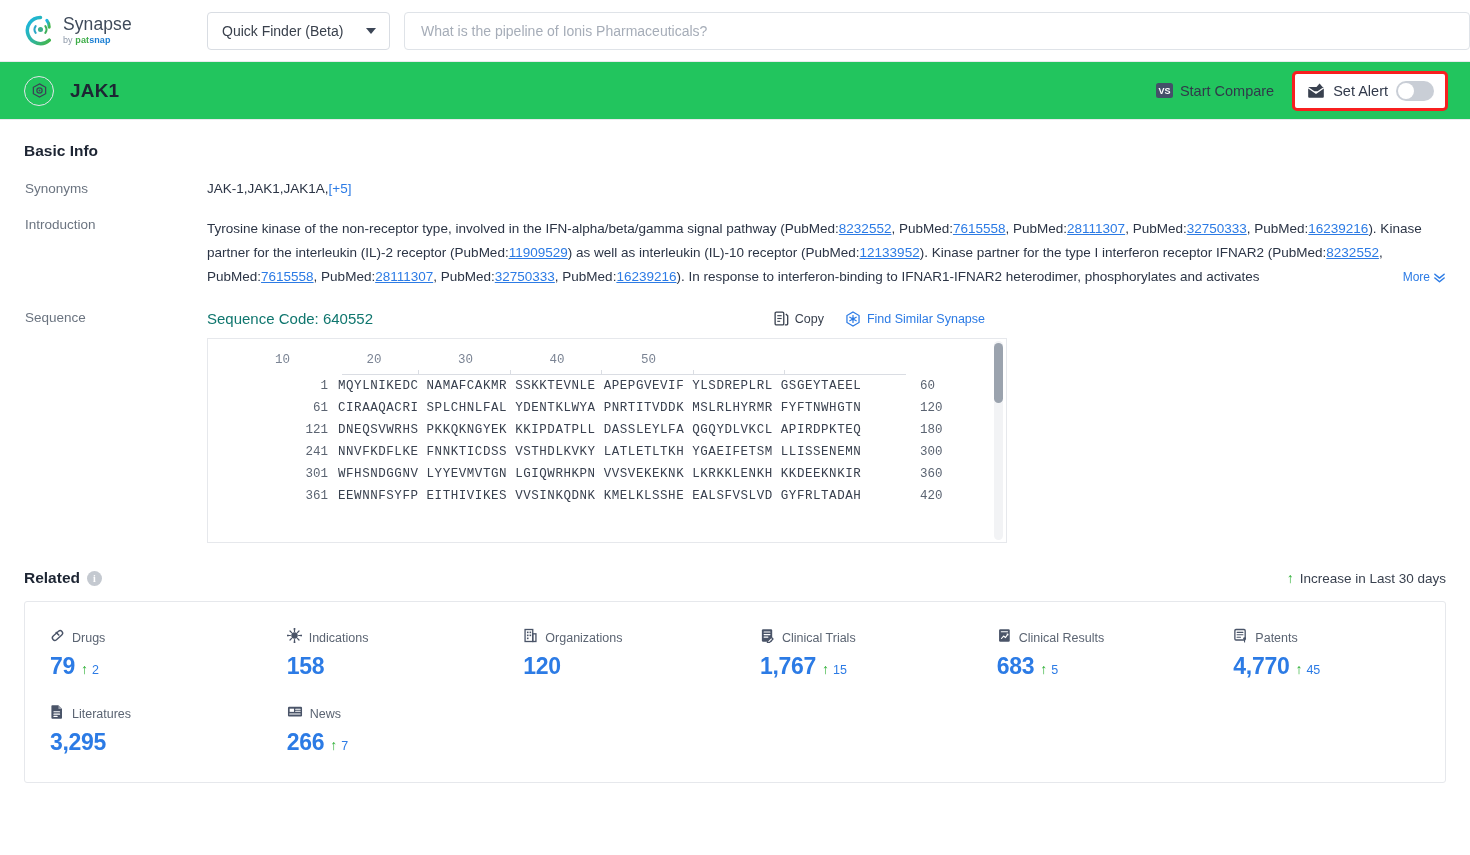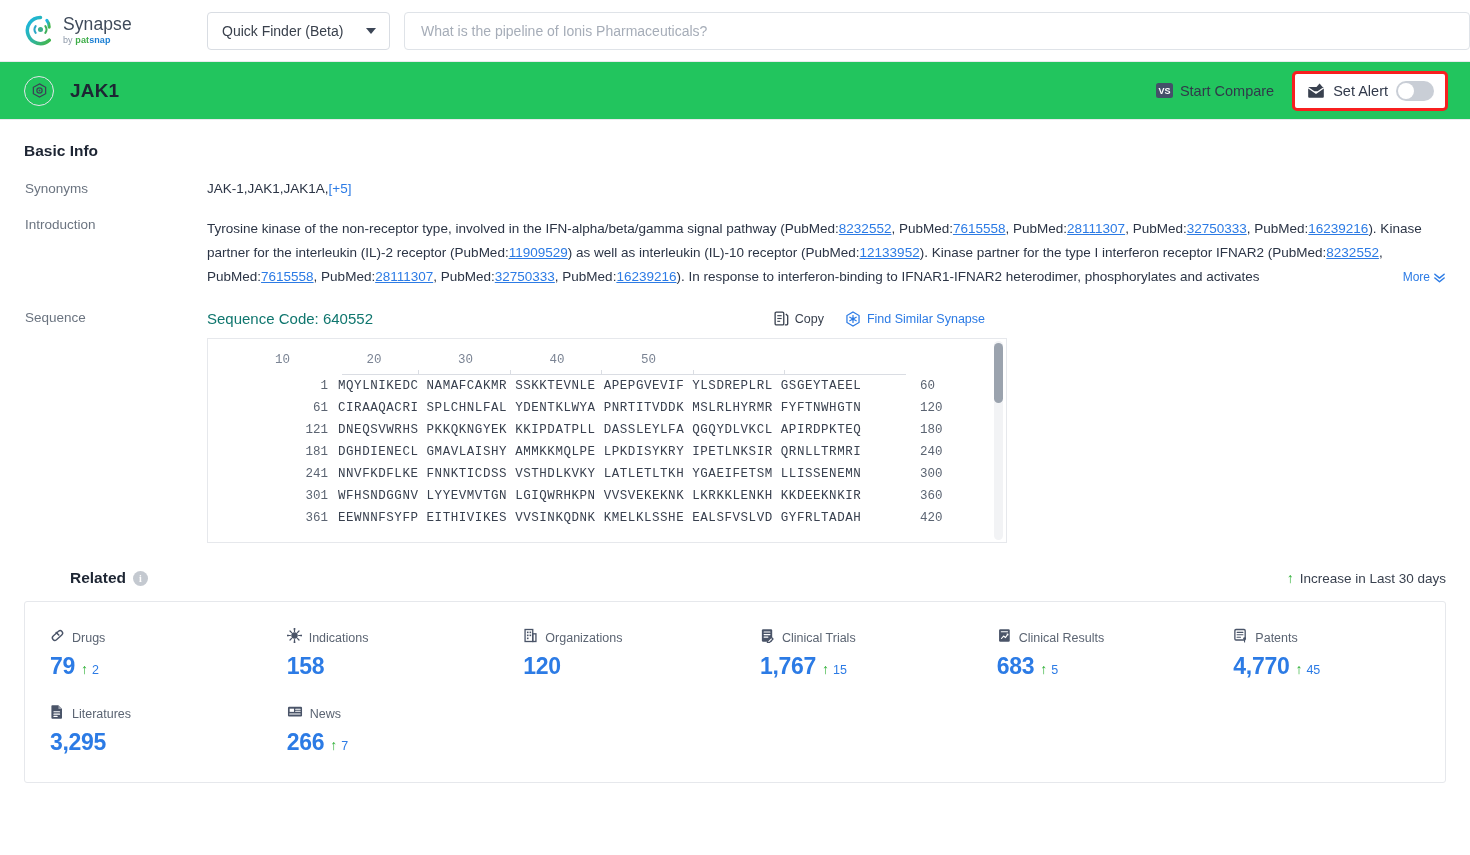--- a/index.html
+++ b/index.html
@@ -176,21 +176,21 @@
   #seq-scroll-track {
     position: absolute; top: 2px; right: 3px; bottom: 2px; width: 9px;
     background: #f2f3f5; border-radius: 5px;
   }
   #seq-scroll-thumb {
     position: absolute; top: 2px; left: 0; width: 9px; height: 60px;
     background: #9ba3ae; border-radius: 5px;
   }
 
   
-  #related-head { display: flex; align-items: center; padding-top: 26px; margin-left: 46px; }
+  #related-head { display: flex; align-items: center; padding-top: 26px; }
   #related-title { font-size: 15.5px; font-weight: 700; color: #1d2533; }
   #related-info {
     width: 15px; height: 15px; border-radius: 50%; background: #c4c9d0;
     color: #fff; font-size: 10px; font-weight: 700;
     display: flex; align-items: center; justify-content: center;
     margin-left: 7px; font-family: "Liberation Serif", serif;
   }
   #increase-legend { margin-left: auto; display: flex; align-items: center; gap: 6px; font-size: 13.5px; color: #39414f; }
   .up-arrow { color: #2eb036; font-weight: 700; font-size: 14px; line-height: 1; }
 
@@ -359,25 +359,20 @@
                 <span class="seq-idx-l">61</span>
                 <span class="seq-chunks">CIRAAQACRI SPLCHNLFAL YDENTKLWYA PNRTITVDDK MSLRLHYRMR FYFTNWHGTN</span>
                 <span class="seq-idx-r">120</span>
               </div>
               <div class="seq-row">
                 <span class="seq-idx-l">121</span>
                 <span class="seq-chunks">DNEQSVWRHS PKKQKNGYEK KKIPDATPLL DASSLEYLFA QGQYDLVKCL APIRDPKTEQ</span>
                 <span class="seq-idx-r">180</span>
               </div>
               <div class="seq-row">
-                <span class="seq-idx-l">181</span>
-                <span class="seq-chunks">DGHDIENECL GMAVLAISHY AMMKKMQLPE LPKDISYKRY IPETLNKSIR QRNLLTRMRI</span>
-                <span class="seq-idx-r">240</span>
-              </div>
-              <div class="seq-row">
                 <span class="seq-idx-l">241</span>
                 <span class="seq-chunks">NNVFKDFLKE FNNKTICDSS VSTHDLKVKY LATLETLTKH YGAEIFETSM LLISSENEMN</span>
                 <span class="seq-idx-r">300</span>
               </div>
               <div class="seq-row">
                 <span class="seq-idx-l">301</span>
                 <span class="seq-chunks">WFHSNDGGNV LYYEVMVTGN LGIQWRHKPN VVSVEKEKNK LKRKKLENKH KKDEEKNKIR</span>
                 <span class="seq-idx-r">360</span>
               </div>
               <div class="seq-row">

